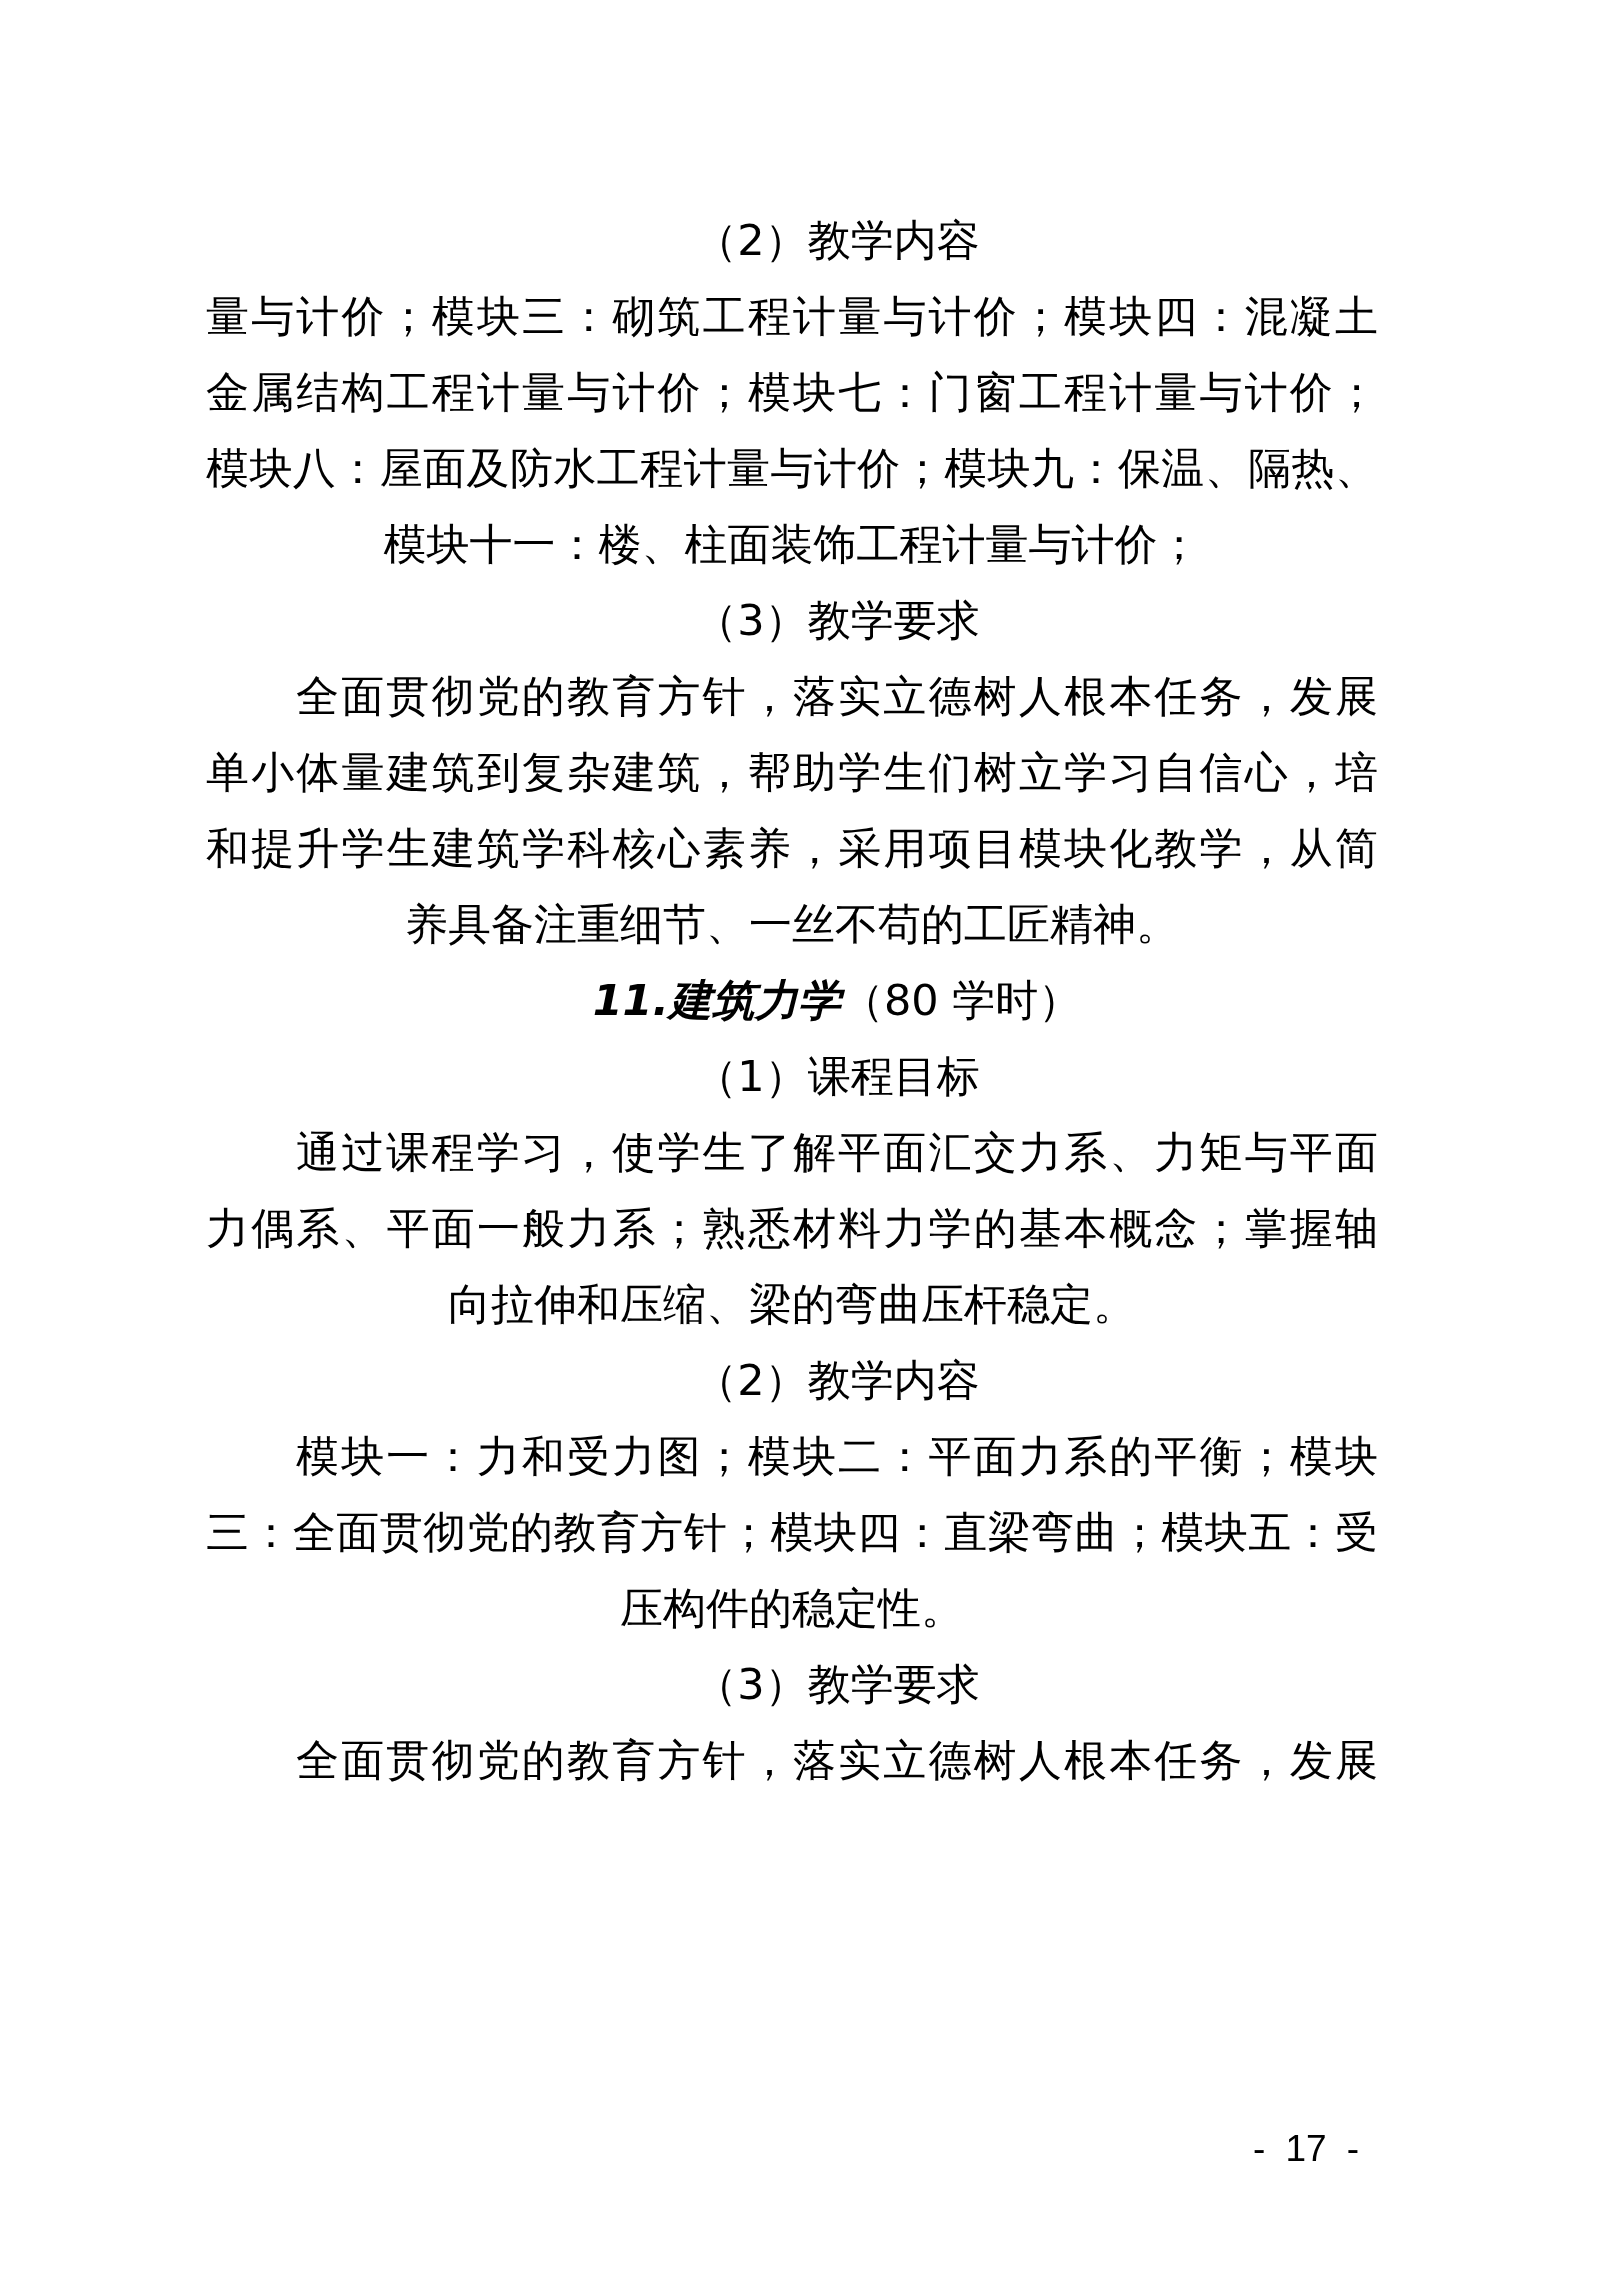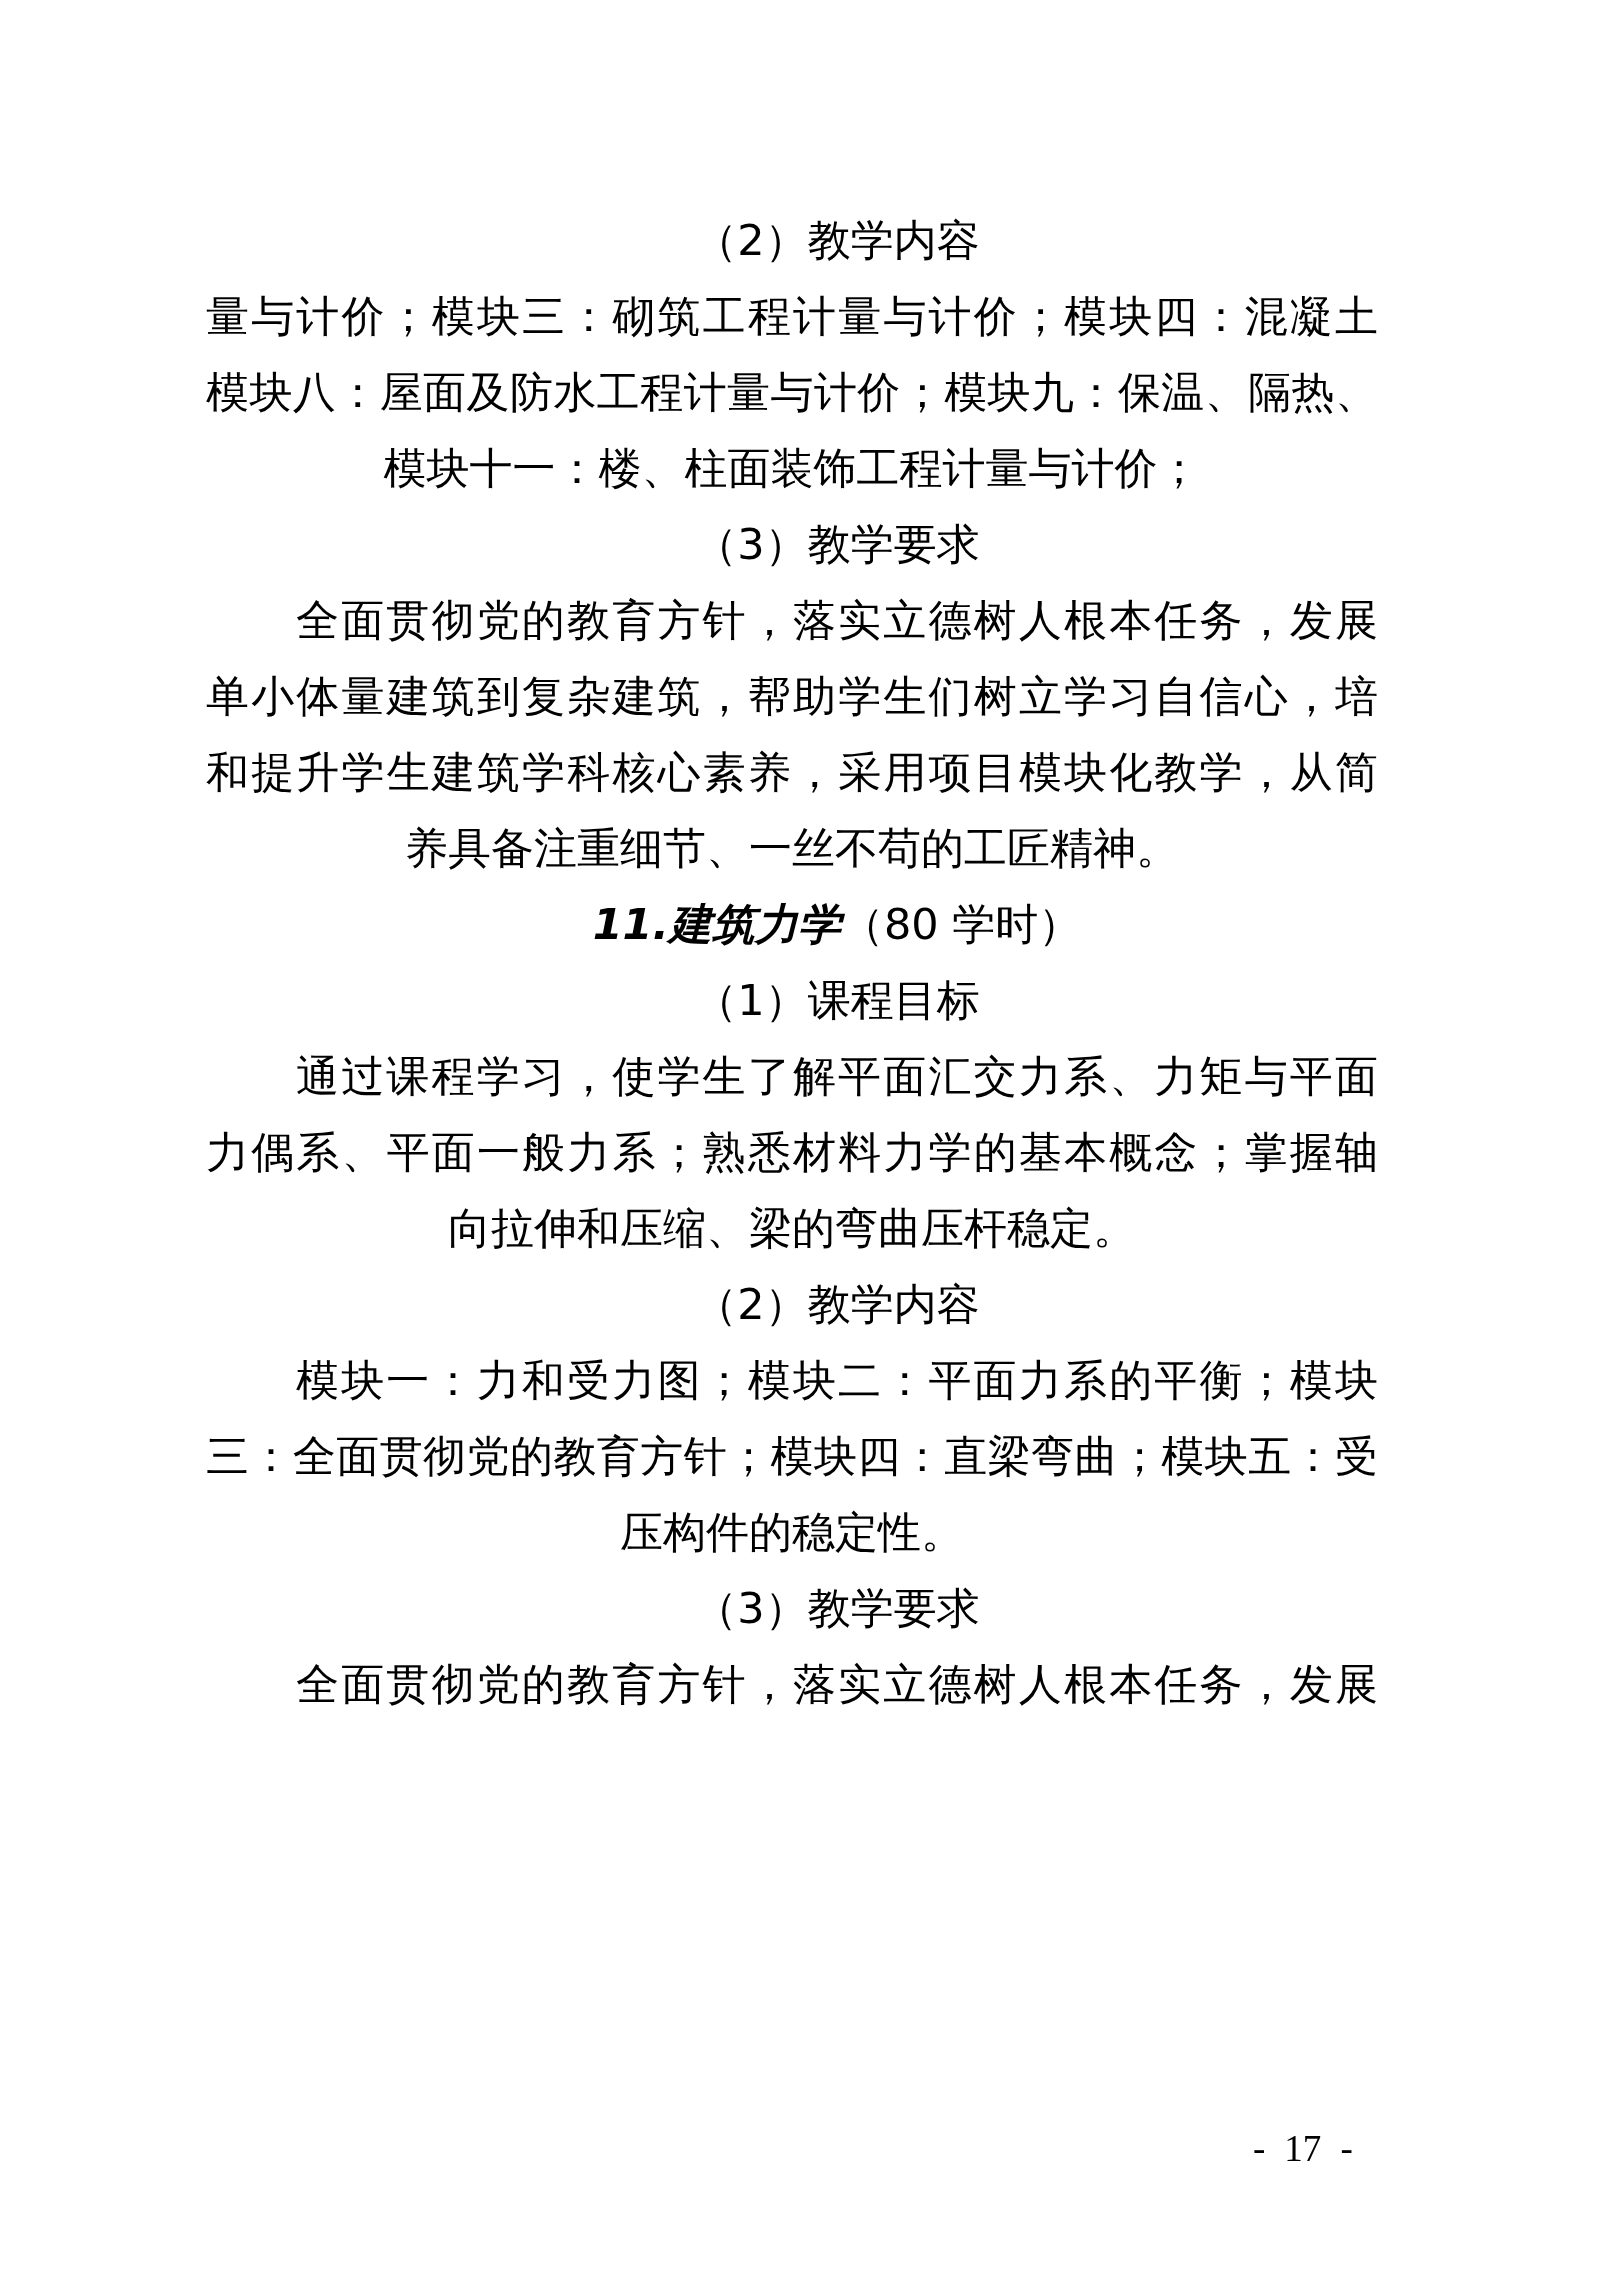--- a/index.html
+++ b/index.html
@@ -35,33 +35,34 @@
     padding-left: 90px;
   }
   .seg.bold {
     font-weight: 700;
     font-style: italic;
   }
   .footer {
     position: absolute;
     top: 2127px;
     left: 1253px;
-    font-family: Liberation Serif, serif;
+    font-family: Liberation Sans, sans-serif;
     font-size: 37px;
     line-height: 43px;
     word-spacing: 9.8px;
     color: #000000;
   }
 </style>
 </head>
 <body>
 
 <div class="text-block">
     <div class="line indent"><span class="seg">（2）教学内容</span></div>
     <div class="line justify"><span class="seg">量与计价；模块三：砌筑工程计量与计价；模块四：混凝土</span></div>
+    <div class="line justify"><span class="seg">金属结构工程计量与计价；模块七：门窗工程计量与计价；</span></div>
     <div class="line justify"><span class="seg">模块八：屋面及防水工程计量与计价；模块九：保温、隔热、</span></div>
     <div class="line"><span class="seg">模块十一：楼、柱面装饰工程计量与计价；</span></div>
     <div class="line indent"><span class="seg">（3）教学要求</span></div>
     <div class="line indent justify"><span class="seg">全面贯彻党的教育方针，落实立德树人根本任务，发展</span></div>
     <div class="line justify"><span class="seg">单小体量建筑到复杂建筑，帮助学生们树立学习自信心，培</span></div>
     <div class="line justify"><span class="seg">和提升学生建筑学科核心素养，采用项目模块化教学，从简</span></div>
     <div class="line"><span class="seg">养具备注重细节、一丝不苟的工匠精神。</span></div>
     <div class="line indent"><span class="seg bold">11.建筑力学</span><span class="seg">（80 学时）</span></div>
     <div class="line indent"><span class="seg">（1）课程目标</span></div>
     <div class="line indent justify"><span class="seg">通过课程学习，使学生了解平面汇交力系、力矩与平面</span></div>

